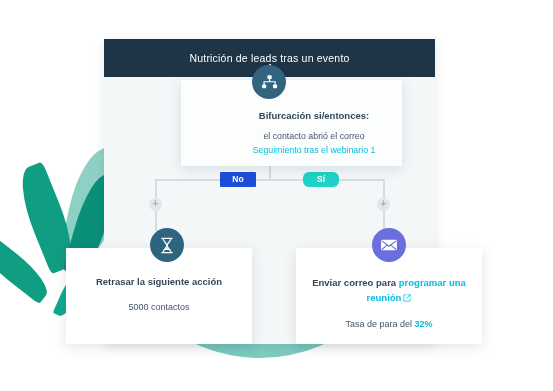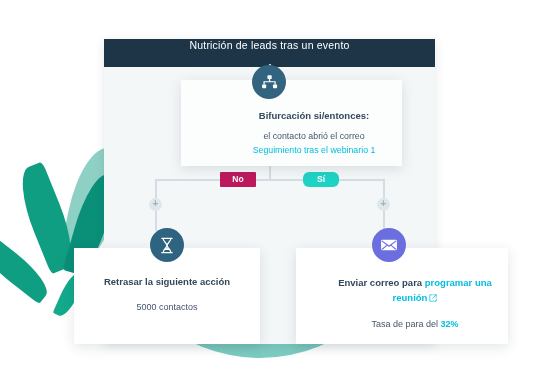--- a/index.html
+++ b/index.html
@@ -35,62 +35,62 @@
   .leaf-d{left:52px;top:268px;width:16px;height:48px;transform:rotate(24deg);}
   .leaf-d i{background:#12a98c;}
 
   
   .panel{
     position:absolute;left:104px;top:39px;width:331px;height:305px;
     background:#f4f7f8;
     box-shadow:0 2px 10px rgba(20,40,60,.10);
   }
   .panel-header{
-    height:28px;background:#1d3547;
-    display:flex;justify-content:center;
+    height:38px;background:#1d3547;
+    display:flex;align-items:center;justify-content:center;
     color:#ffffff;font-size:10.5px;letter-spacing:.2px;
   }
 
   
   .conn{position:absolute;background:#d3dde3;}
   .v-top{left:269px;top:64px;width:1.5px;height:16px;}
   .v-branch-bottom{left:269px;top:165px;width:1.5px;height:15px;}
   .h-split{left:155px;top:179px;width:230px;height:1.5px;}
   .v-left{left:155px;top:179px;width:1.5px;height:52px;}
   .v-right{left:383px;top:179px;width:1.5px;height:52px;}
 
   
   .badge{
     position:absolute;top:172px;
     height:15px;line-height:15px;
     font-size:8.5px;font-weight:bold;color:#ffffff;
     text-align:center;border-radius:1px;
   }
-  .badge-no{left:220px;width:36px;background:#be185d;}
+  .badge-no{left:220px;width:36px;background:#1d4ed8;}
   .badge-yes{left:303px;width:36px;background:#1fd3c4;border-radius:6px;}
 
   
   .plus{
     position:absolute;width:13px;height:13px;border-radius:50%;
     background:#dfe7eb;color:#9fb2bd;
     font-size:10px;line-height:12px;text-align:center;
     font-weight:bold;
   }
   .plus-left{left:149px;top:198px;}
   .plus-right{left:377px;top:198px;}
 
   
   .card{
     position:absolute;background:#ffffff;
     box-shadow:0 3px 12px rgba(25,45,65,.13);
     text-align:center;
   }
   .card-branch{left:181px;top:80px;width:176px;height:86px;background:#fcfdfd;padding-left:45px;}
-  .card-delay{left:74px;top:248px;width:186px;height:96px;}
-  .card-email{left:296px;top:248px;width:186px;height:96px;padding-left:26px;}
+  .card-delay{left:66px;top:248px;width:186px;height:96px;}
+  .card-email{left:296px;top:248px;width:186px;height:96px;}
 
   .node-icon{
     position:absolute;width:34px;height:34px;border-radius:50%;
     display:flex;align-items:center;justify-content:center;
   }
   .icon-branch{left:252px;top:65px;background:#326480;}
   .icon-delay{left:150px;top:228px;background:#2f6480;}
   .icon-email{left:372px;top:228px;background:#6b6ede;}
   .node-icon svg{display:block;}
 

